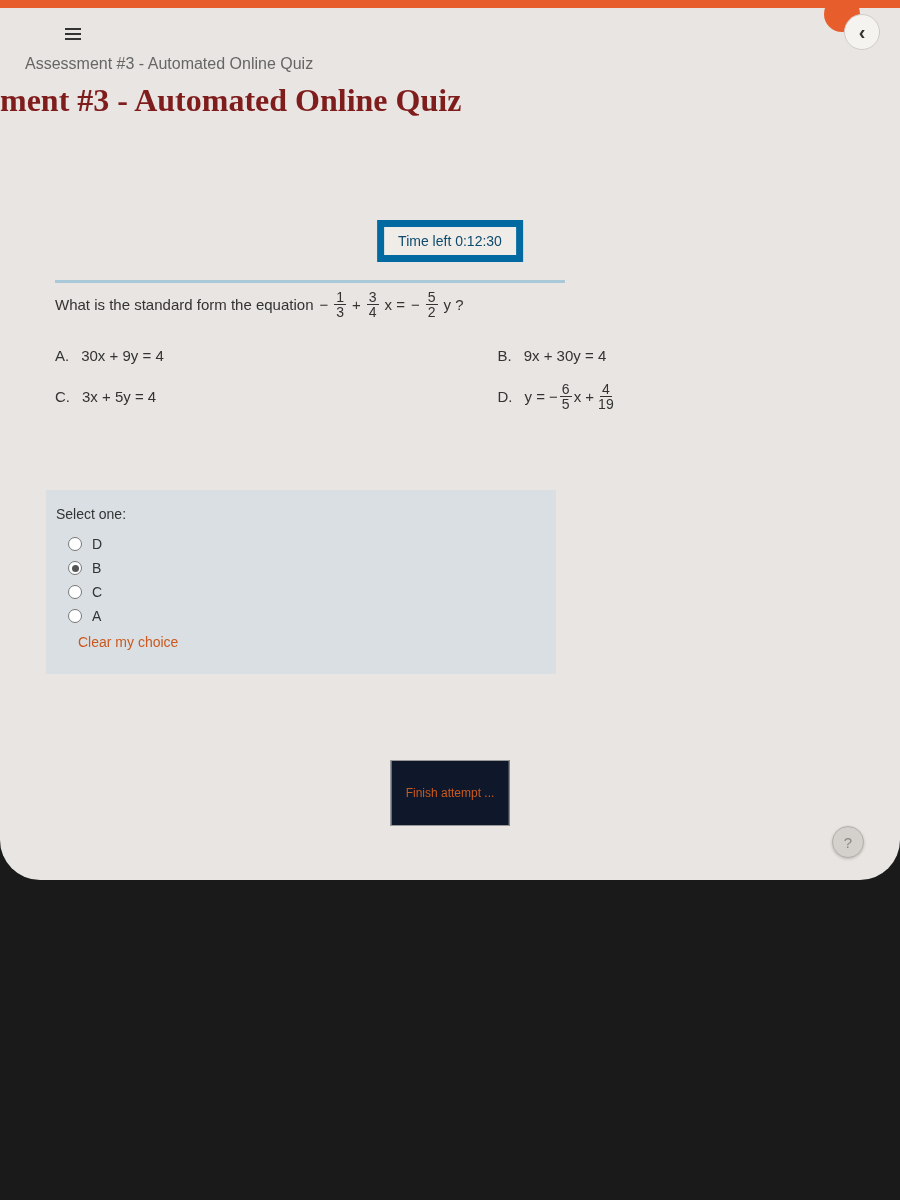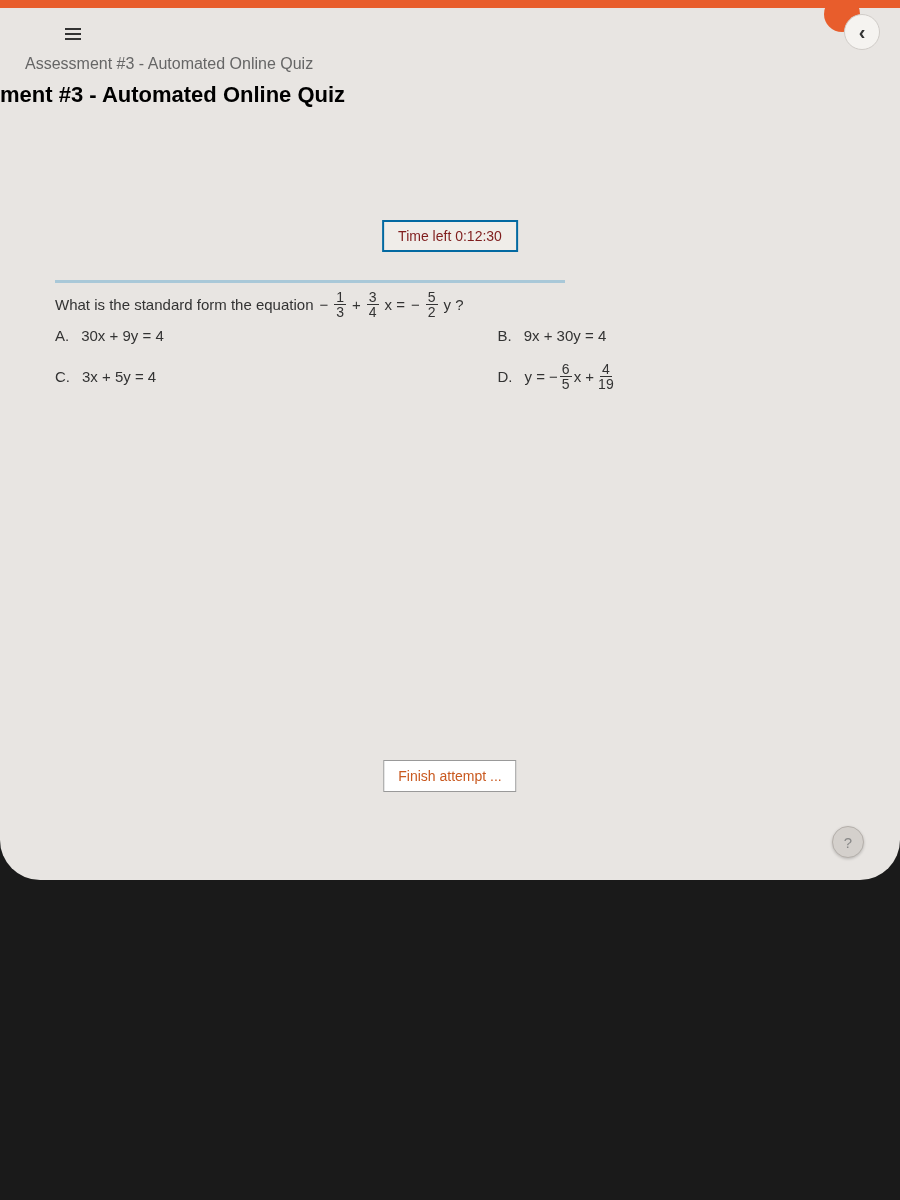--- a/index.html
+++ b/index.html
@@ -74,54 +74,55 @@
       position: absolute;
       top: 55px;
       left: 25px;
       font-size: 16px;
       color: #666;
     }
     .page-title {
       position: absolute;
       top: 82px;
       left: 0;
-      font-size: 22px;
+      font-size: 32px;
       font-weight: bold;
-      color: #000000;
+      color: #7f1d1d;
+      font-family: Liberation Serif, serif;
     }
     .timer-box {
       position: absolute;
       top: 220px;
       left: 50%;
       transform: translateX(-50%);
-      border: 2px solid #0369a1;
+      border: 7px solid #0369a1;
       background: #f0ede9;
       padding: 6px 14px;
       font-size: 14px;
-      color: #7f1d1d;
+      color: #0c4a6e;
     }
     .divider {
       position: absolute;
       top: 280px;
       left: 55px;
       width: 510px;
       height: 3px;
       background: #a9c8d8;
     }
     .question-card {
       position: absolute;
       top: 290px;
       left: 55px;
       right: 0;
       background: #e8e5e2;
     }
     .question-text {
       font-size: 15px;
       color: #333;
-      margin-bottom: 8px;
+      margin-bottom: 28px;
       display: flex;
       align-items: center;
       gap: 6px;
       flex-wrap: nowrap;
     }
     .frac {
       display: inline-flex;
       flex-direction: column;
       align-items: center;
       font-size: 14px;
@@ -187,25 +188,25 @@
       color: #c9591f;
       font-size: 14px;
       padding: 6px 22px;
       cursor: pointer;
     }
     .finish-btn {
       position: absolute;
       top: 760px;
       left: 50%;
       transform: translateX(-50%);
-      background: #ffffff;
+      background: #0f172a;
       border: 1px solid #999;
       color: #c9591f;
-      font-size: 14px;
-      padding: 7px 14px;
+      font-size: 12px;
+      padding: 25px 14px;
       cursor: pointer;
     }
     .help-fab {
       position: absolute;
       top: 826px;
       right: 36px;
       width: 32px;
       height: 32px;
       border-radius: 50%;
       background: #d4d0cc;
@@ -288,17 +289,37 @@
           <span>x +</span>
           <span class="frac">
             <span class="num">4</span>
             <span class="den">19</span>
           </span>
         </span>
       </div>
     </div>
   </div>
 
+  <div class="select-area">
+    <div class="select-title">Select one:</div>
+    <div class="radio-row">
+      <span class="radio-circle"></span>
+      <span>D</span>
+    </div>
+    <div class="radio-row">
+      <span class="radio-circle selected"></span>
+      <span>B</span>
+    </div>
+    <div class="radio-row">
+      <span class="radio-circle"></span>
+      <span>C</span>
+    </div>
+    <div class="radio-row">
+      <span class="radio-circle"></span>
+      <span>A</span>
+    </div>
+    <div class="clear-link">Clear my choice</div>
+  </div>
 
   <button class="finish-btn">Finish attempt ...</button>
 
   <div class="help-fab">?</div>
 </div>
 
 </body></html>

